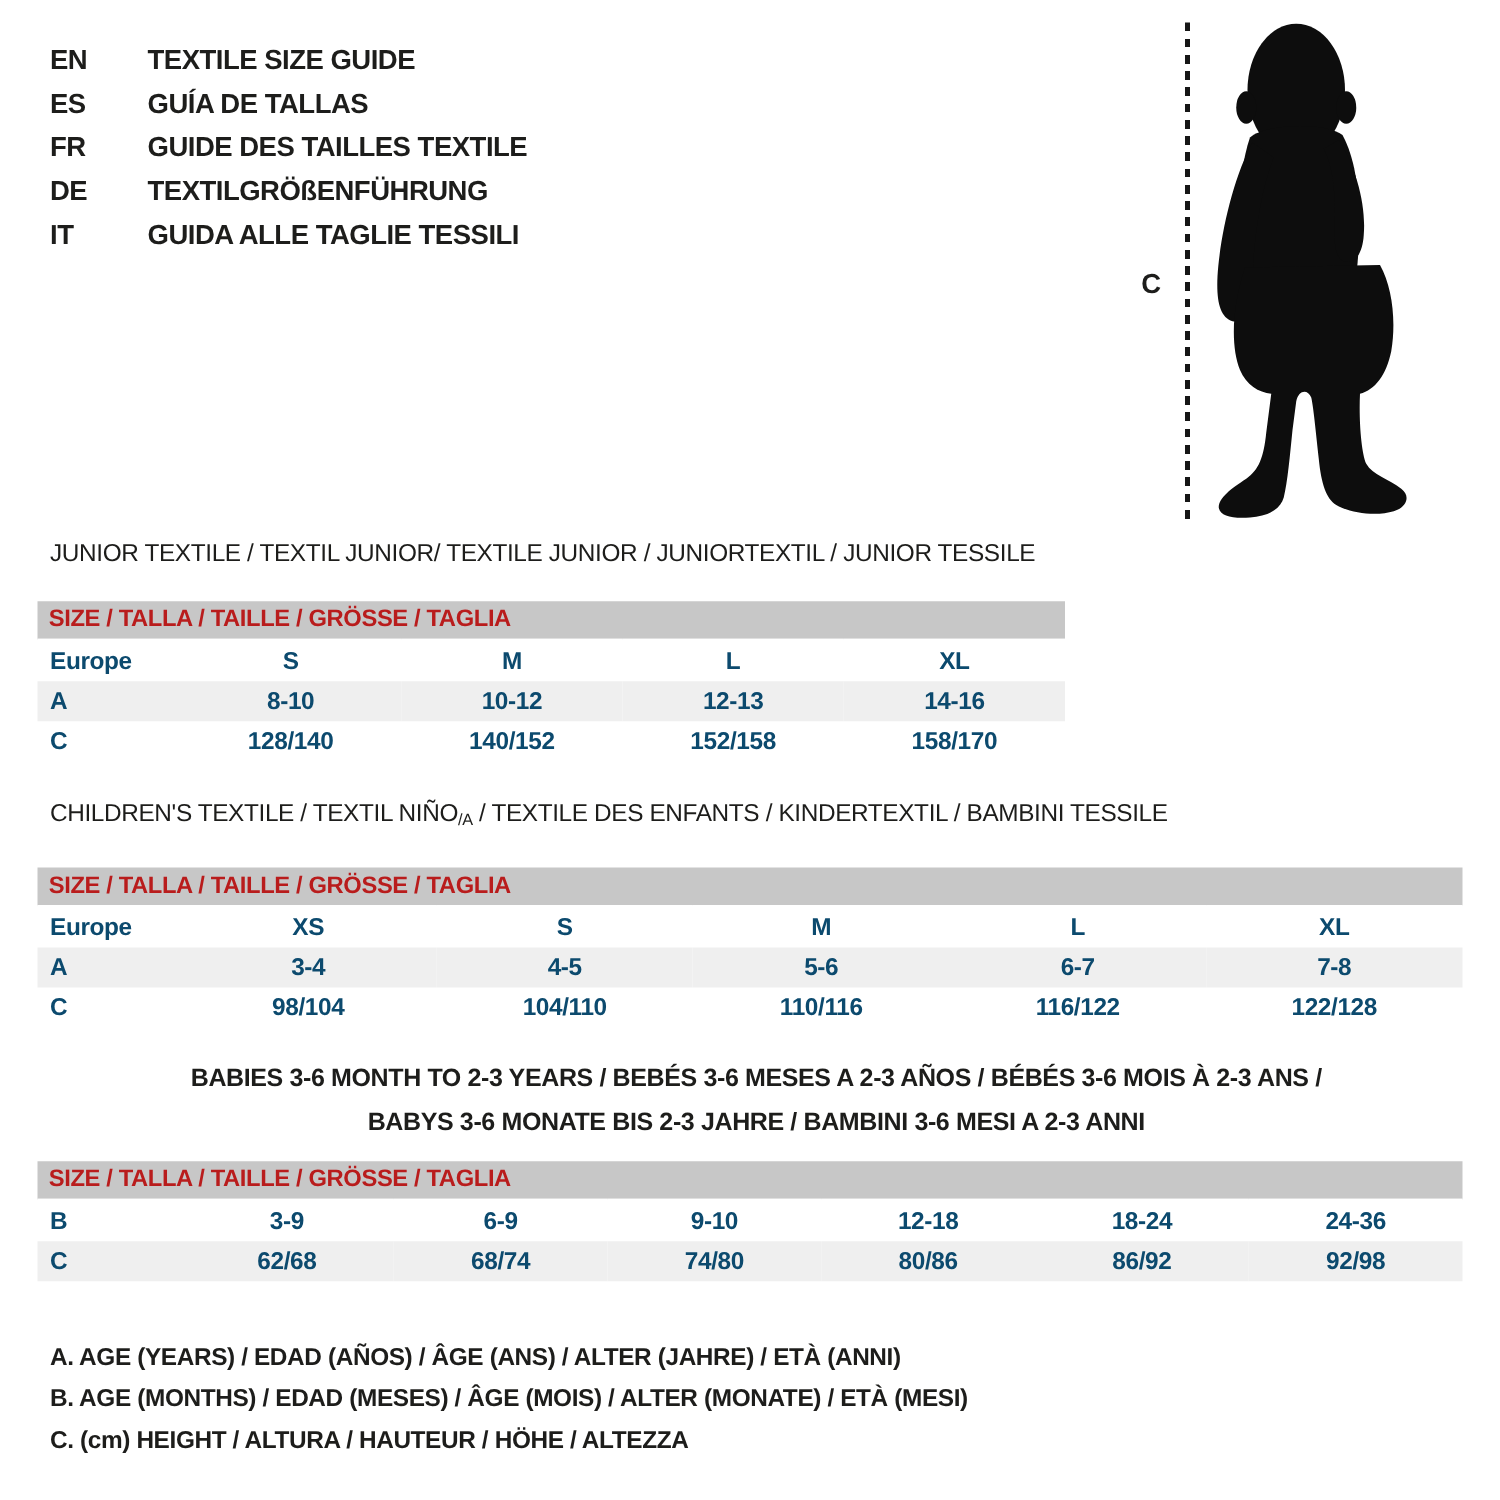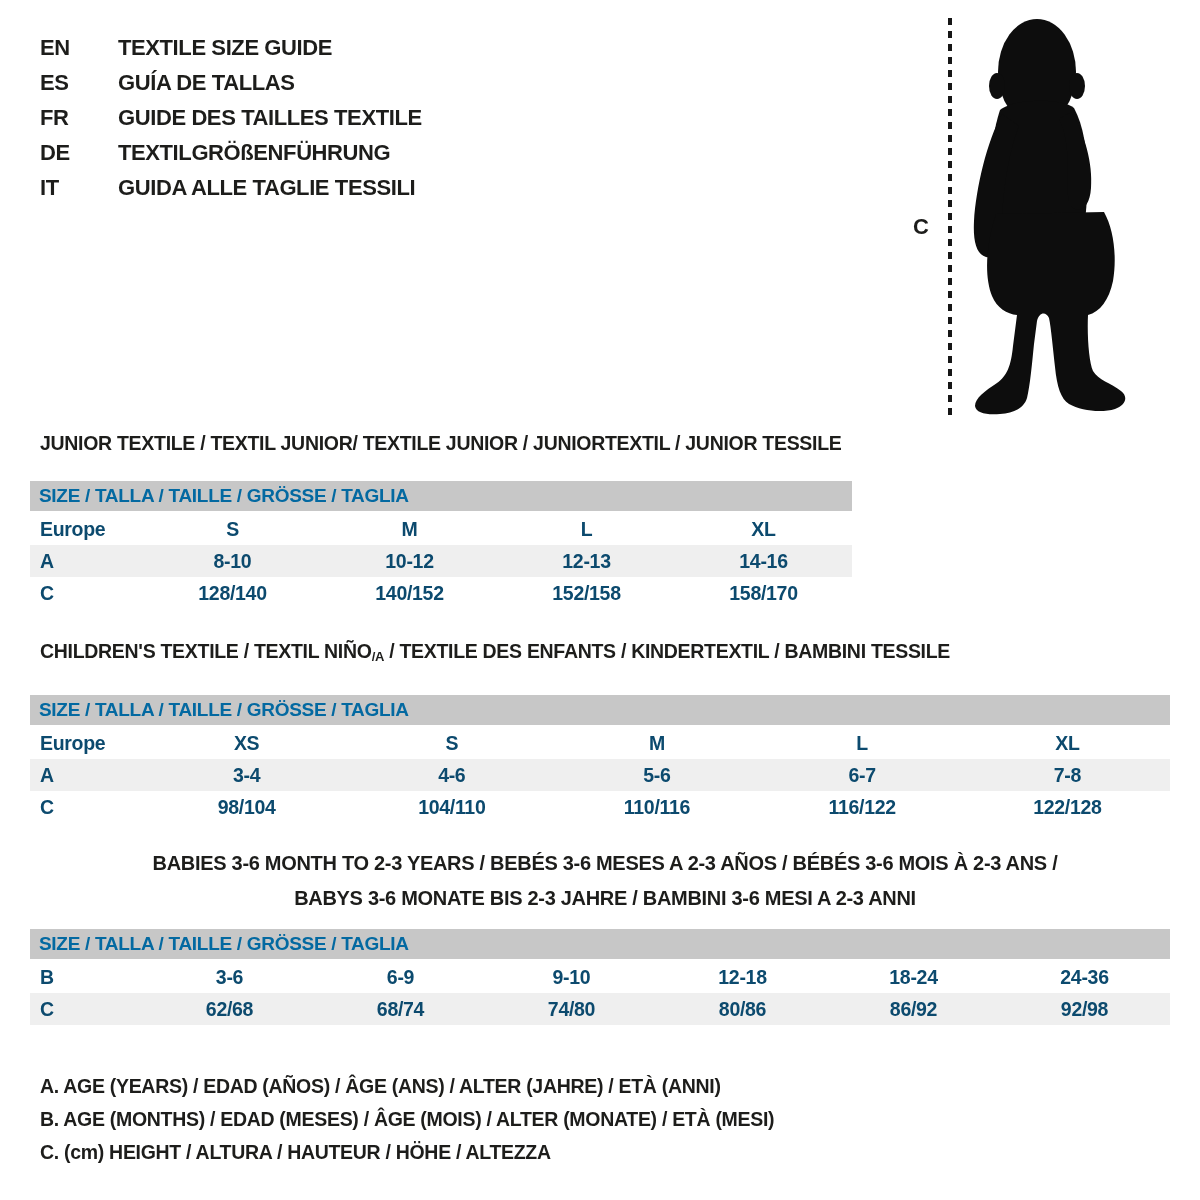--- a/index.html
+++ b/index.html
@@ -24,29 +24,29 @@
   }
   svg.baby{position:absolute;left:966px;top:14px;width:176px;height:406px;}
 
   
   .sec{position:absolute;left:30px;}
   .sec-junior{top:432px;width:822px;}
   .sec-children{top:640px;width:1140px;}
   .sec-babies{top:846px;width:1140px;}
   .sec h2{
     margin:0 0 0 10px;font-size:19.5px;line-height:22px;
-    letter-spacing:-0.3px;font-weight:700;white-space:nowrap;
+    letter-spacing:-0.3px;font-weight:400;white-space:nowrap;
   }
   .sec-babies .btitle{margin-left:10px;font-size:20px;line-height:35px;letter-spacing:-0.3px;white-space:nowrap;text-align:center;}
   .subA{font-size:13px;vertical-align:-3px;}
   table{border-collapse:collapse;width:100%;margin-top:27px;table-layout:fixed;}
   .sec-babies table{margin-top:13px;}
   th.size-head{
     background:#c7c7c7;height:30px;text-align:left;padding:0 0 0 9px;
-    font-size:19px;font-weight:700;color:#0369a1;letter-spacing:-0.3px;
+    font-size:19px;font-weight:700;color:#b91c1c;letter-spacing:-0.3px;
     border-bottom:2px solid #ffffff;
   }
   td{height:32px;text-align:center;font-size:19.5px;padding:0;letter-spacing:-0.3px;color:#0c4a6e;}
   td.lbl{text-align:left;padding-left:10px;}
   tr.shaded{background:#efefef;}
 
   
   .legend{position:absolute;left:40px;top:1070px;}
   .legend p{margin:0;font-size:19.5px;line-height:33px;letter-spacing:-0.3px;white-space:nowrap;}
 </style>
@@ -154,21 +154,21 @@
           <td class="lbl">Europe</td>
           <td>XS</td>
           <td>S</td>
           <td>M</td>
           <td>L</td>
           <td>XL</td>
         </tr>
         <tr class="shaded">
           <td class="lbl">A</td>
           <td>3-4</td>
-          <td>4-6</td>
+          <td>4-5</td>
           <td>5-6</td>
           <td>6-7</td>
           <td>7-8</td>
         </tr>
         <tr>
           <td class="lbl">C</td>
           <td>98/104</td>
           <td>104/110</td>
           <td>110/116</td>
           <td>116/122</td>
@@ -192,21 +192,21 @@
           <col>
         </colgroup>
       <thead>
         <tr>
             <th class="size-head" colspan="7">SIZE / TALLA / TAILLE / GRÖSSE / TAGLIA</th>
           </tr>
       </thead>
       <tbody>
         <tr>
           <td class="lbl">B</td>
-          <td>3-6</td>
+          <td>3-9</td>
           <td>6-9</td>
           <td>9-10</td>
           <td>12-18</td>
           <td>18-24</td>
           <td>24-36</td>
         </tr>
         <tr class="shaded">
           <td class="lbl">C</td>
           <td>62/68</td>
           <td>68/74</td>

